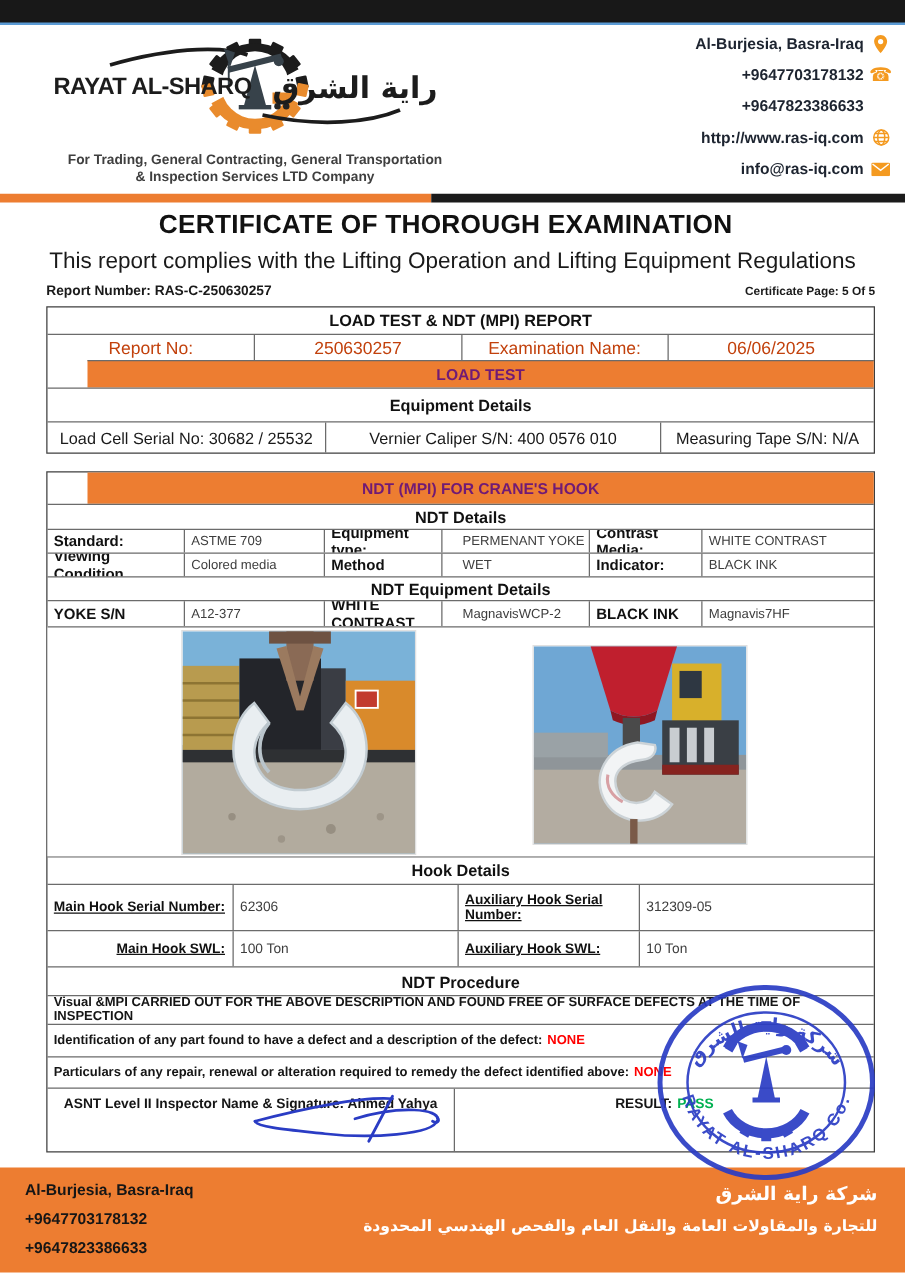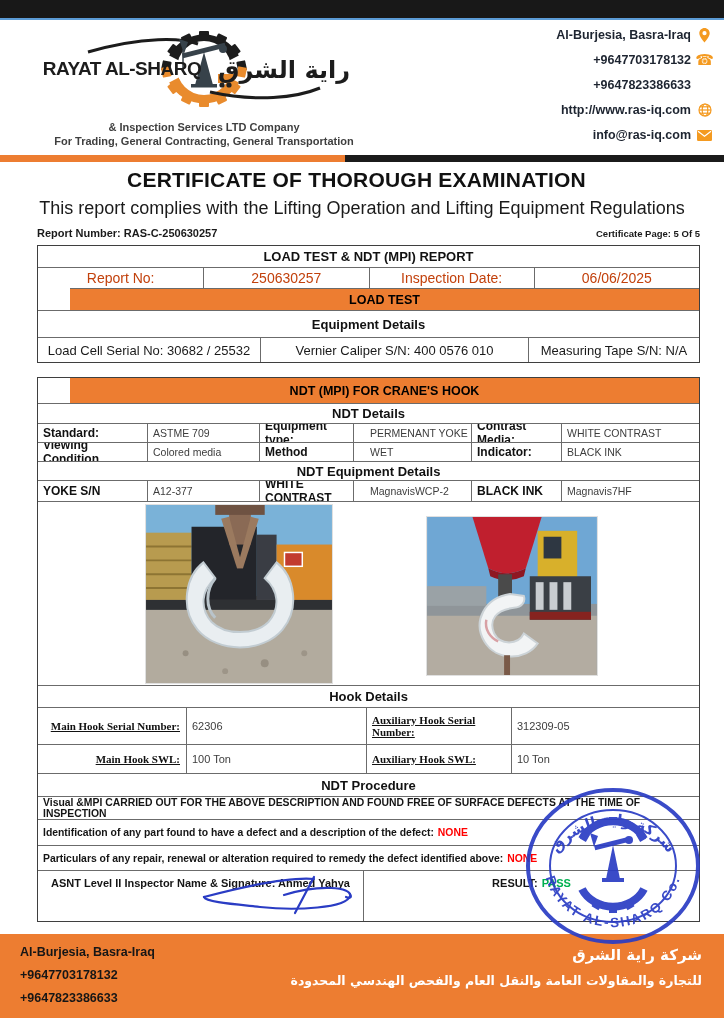--- a/index.html
+++ b/index.html
@@ -38,21 +38,21 @@
   .meta-left { font-size: 11px; font-weight: bold; color: #1a1a1a; }
   .meta-right { font-size: 9.5px; font-weight: bold; color: #1a1a1a; }
 
   
   .tbl { position: absolute; left: 37px; width: 663px; border: 1.5px solid #3f3f3f; background: #fff; }
   .r { display: flex; border-top: 1px solid #6b6b6b; }
   .r:first-child { border-top: none; }
   .c { border-left: 1px solid #6b6b6b; display: flex; align-items: center; overflow: hidden; }
   .c:first-child { border-left: none; }
   .center { justify-content: center; text-align: center; }
-  .band { background: #ed7d31; color: #000000; font-weight: bold; font-size: 12.5px;
+  .band { background: #ed7d31; color: #701a75; font-weight: bold; font-size: 12.5px;
           display: flex; align-items: center; justify-content: center; margin-left: 32px; }
   .sect-hdr { font-weight: bold; font-size: 13px; color: #111; }
   .lbl { font-weight: bold; font-size: 12px; color: #111; }
   .val { font-size: 10.5px; color: #3d3d3d; }
   .pad { padding-left: 5px; padding-right: 3px; }
 
   
   .t1-hdr { font-size: 13px; }
   .q4 { width: 25%; font-size: 14px; color: #c2410c; text-align: center; }
   .e1 { width: 222px; } .e2 { width: 268px; } .e3 { flex: 1; }
@@ -62,21 +62,21 @@
   .cA { width: 109px; } .cB { width: 112px; } .cC { width: 94px; }
   .cD { width: 118px; padding-left: 16px; } .cE { width: 90px; } .cF { flex: 1; }
 
   
   .photos-row { position: relative; height: 184px; border-top: 1px solid #6b6b6b; background: #fff; }
   .photo { position: absolute; border: 1px solid #e0e0e0; }
 
   
   .h1 { width: 148px; justify-content: flex-end; padding-right: 6px; }
   .h2 { width: 180px; } .h3 { width: 145px; } .h4 { flex: 1; }
-  .hook-lbl { font-weight: bold; font-size: 11px; color: #111; text-decoration: underline; font-family: Liberation Serif, serif; }
+  .hook-lbl { font-weight: bold; font-size: 11px; color: #111; text-decoration: underline; }
   .hook-val { font-size: 11px; color: #3d3d3d; }
 
   
   .proc-line { font-weight: bold; font-size: 10.4px; color: #151515; }
   .none-red { color: #ff0000; font-weight: bold; font-size: 10.4px; margin-left: 4px; }
   .s1 { width: 325px; } .s2 { flex: 1; }
   .sig-cell { align-items: flex-start; padding-top: 6px; }
   .result-pass { color: #00b050; font-weight: bold; font-size: 11px; margin-left: 4px; }
 
   
@@ -143,22 +143,22 @@
         <rect x="161" y="62" width="26" height="3.5"></rect>
         <circle cx="193" cy="27" r="4"></circle>
         <rect x="188" y="52" width="16" height="9" fill="#e98b2d"></rect>
         <circle cx="192" cy="63" r="2.6" fill="#222"></circle>
         <circle cx="199" cy="63" r="2.6" fill="#222"></circle>
       </g>
 
       <text x="92" y="53" text-anchor="middle" font-family="Liberation Sans, sans-serif" font-weight="bold" font-size="19" letter-spacing="-0.5" fill="#1c1c1c">RAYAT AL-SHARQ</text>
       <text x="254" y="56" text-anchor="middle" font-family="DejaVu Sans, sans-serif" font-weight="bold" font-size="24" fill="#1c1c1c">راية الشرق</text>
     </svg>
+    <div class="tagline">For Trading, General Contracting, General Transportation</div>
     <div class="tagline">&amp; Inspection Services LTD Company</div>
-    <div class="tagline">For Trading, General Contracting, General Transportation</div>
   </div>
 
   <div class="contact-block">
     <div class="contact-row">
       <span class="contact-text">Al-Burjesia, Basra-Iraq</span>
       <span class="cicon">
         <svg width="13" height="15" viewBox="0 0 13 15">
             <path d="M6.5 0C3.6 0 1.3 2.3 1.3 5.2c0 3.7 5.2 9.3 5.2 9.3s5.2-5.6 5.2-9.3C11.7 2.3 9.4 0 6.5 0zm0 7.3a2.1 2.1 0 1 1 0-4.2 2.1 2.1 0 0 1 0 4.2z" fill="#f49a20"></path>
           </svg>
       </span>
@@ -209,21 +209,21 @@
     <span class="meta-right">Certificate Page: 5 Of 5</span>
   </div>
 
   <div class="tbl" style="top:245px;">
     <div class="r" style="height:21px;">
       <div class="c center sect-hdr t1-hdr" style="width:100%;">LOAD TEST &amp; NDT (MPI) REPORT</div>
     </div>
     <div class="r" style="height:21px;">
       <div class="c center q4">Report No:</div>
       <div class="c center q4">250630257</div>
-      <div class="c center q4">Inspection Date:</div>
+      <div class="c center q4">Examination Name:</div>
       <div class="c center q4">06/06/2025</div>
     </div>
     <div class="r band" style="height:22px;">LOAD TEST</div>
     <div class="r" style="height:27px;">
       <div class="c center sect-hdr" style="width:100%;">Equipment Details</div>
     </div>
     <div class="r" style="height:25px;">
       <div class="c center eqcell e1">Load Cell Serial No: 30682 / 25532</div>
       <div class="c center eqcell e2">Vernier Caliper S/N: 400 0576 010</div>
       <div class="c center eqcell e3">Measuring Tape S/N: N/A</div>

